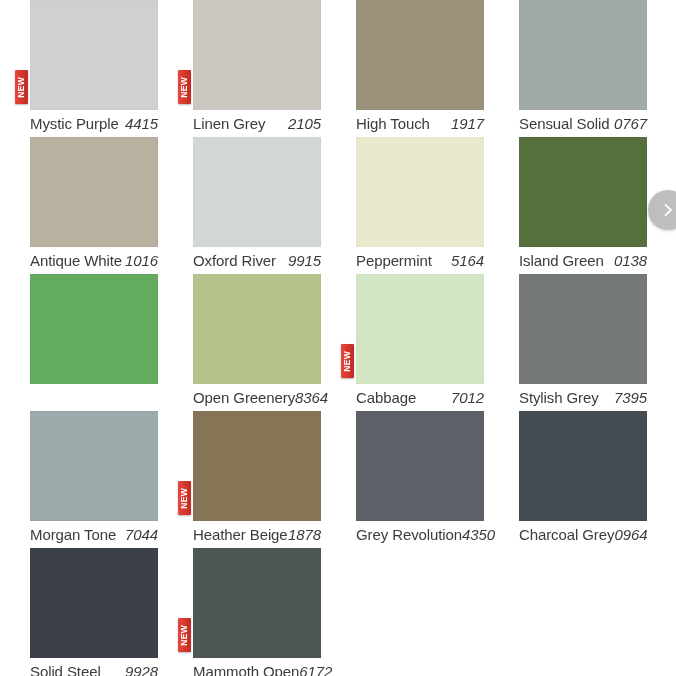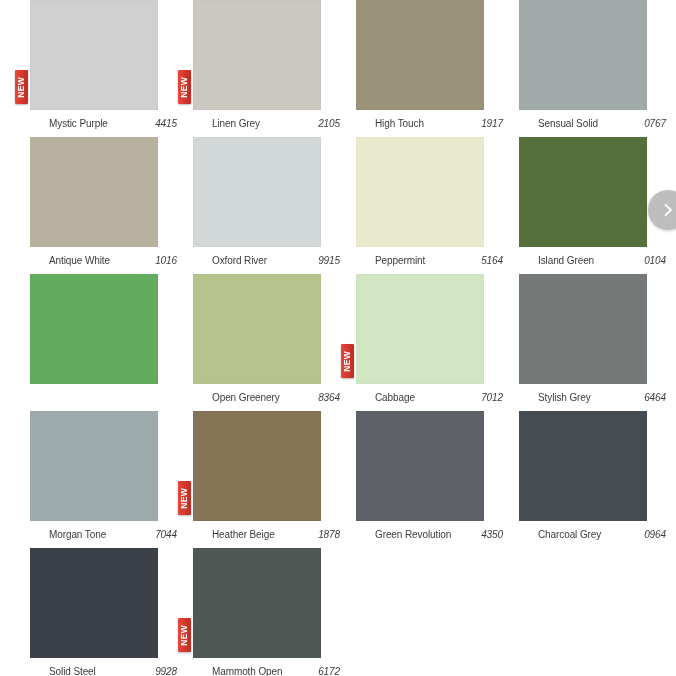--- a/index.html
+++ b/index.html
@@ -89,24 +89,23 @@
   .chip-label {
     position: absolute;
     left: 0;
     top: 112px;
     width: 128px;
     height: 22px;
     display: flex;
     align-items: center;
     justify-content: space-between;
     color: #3b3b3b;
-    font-size: 10px;
+    font-size: 15px;
     font-family: "Liberation Sans", sans-serif;
     white-space: nowrap;
-    margin-left: 19px;
   }
   .chip-name { letter-spacing: -0.1px; }
   .chip-code { letter-spacing: -0.1px; font-style: italic; }
 
   
   .next-button {
     position: absolute;
     right: -12px;
     top: 190px;
     width: 40px;
@@ -195,21 +194,21 @@
             <span class="chip-name">Peppermint</span>
             <span class="chip-code">5164</span>
           </div>
         </div>
       </div>
       <div class="swatch-card">
         <div class="chip-wrap">
           <div class="chip" style="background: rgb(85, 112, 60);"></div>
           <div class="chip-label">
             <span class="chip-name">Island Green</span>
-            <span class="chip-code">0104</span>
+            <span class="chip-code">0138</span>
           </div>
         </div>
       </div>
       <div class="swatch-card">
         <div class="chip-wrap">
           <div class="chip" style="background: rgb(99, 172, 94);"></div>
         </div>
       </div>
       <div class="swatch-card">
         <div class="chip-wrap">
@@ -231,21 +230,21 @@
             <span class="chip-name">Cabbage</span>
             <span class="chip-code">7012</span>
           </div>
         </div>
       </div>
       <div class="swatch-card">
         <div class="chip-wrap">
           <div class="chip" style="background: rgb(117, 121, 120);"></div>
           <div class="chip-label">
             <span class="chip-name">Stylish Grey</span>
-            <span class="chip-code">6464</span>
+            <span class="chip-code">7395</span>
           </div>
         </div>
       </div>
       <div class="swatch-card">
         <div class="chip-wrap">
           <div class="chip" style="background: rgb(157, 170, 171);"></div>
           <div class="chip-label">
             <span class="chip-name">Morgan Tone</span>
             <span class="chip-code">7044</span>
           </div>
@@ -261,21 +260,21 @@
           <div class="chip-label">
             <span class="chip-name">Heather Beige</span>
             <span class="chip-code">1878</span>
           </div>
         </div>
       </div>
       <div class="swatch-card">
         <div class="chip-wrap">
           <div class="chip" style="background: rgb(94, 98, 104);"></div>
           <div class="chip-label">
-            <span class="chip-name">Green Revolution</span>
+            <span class="chip-name">Grey Revolution</span>
             <span class="chip-code">4350</span>
           </div>
         </div>
       </div>
       <div class="swatch-card">
         <div class="chip-wrap">
           <div class="chip" style="background: rgb(69, 77, 82);"></div>
           <div class="chip-label">
             <span class="chip-name">Charcoal Grey</span>
             <span class="chip-code">0964</span>

